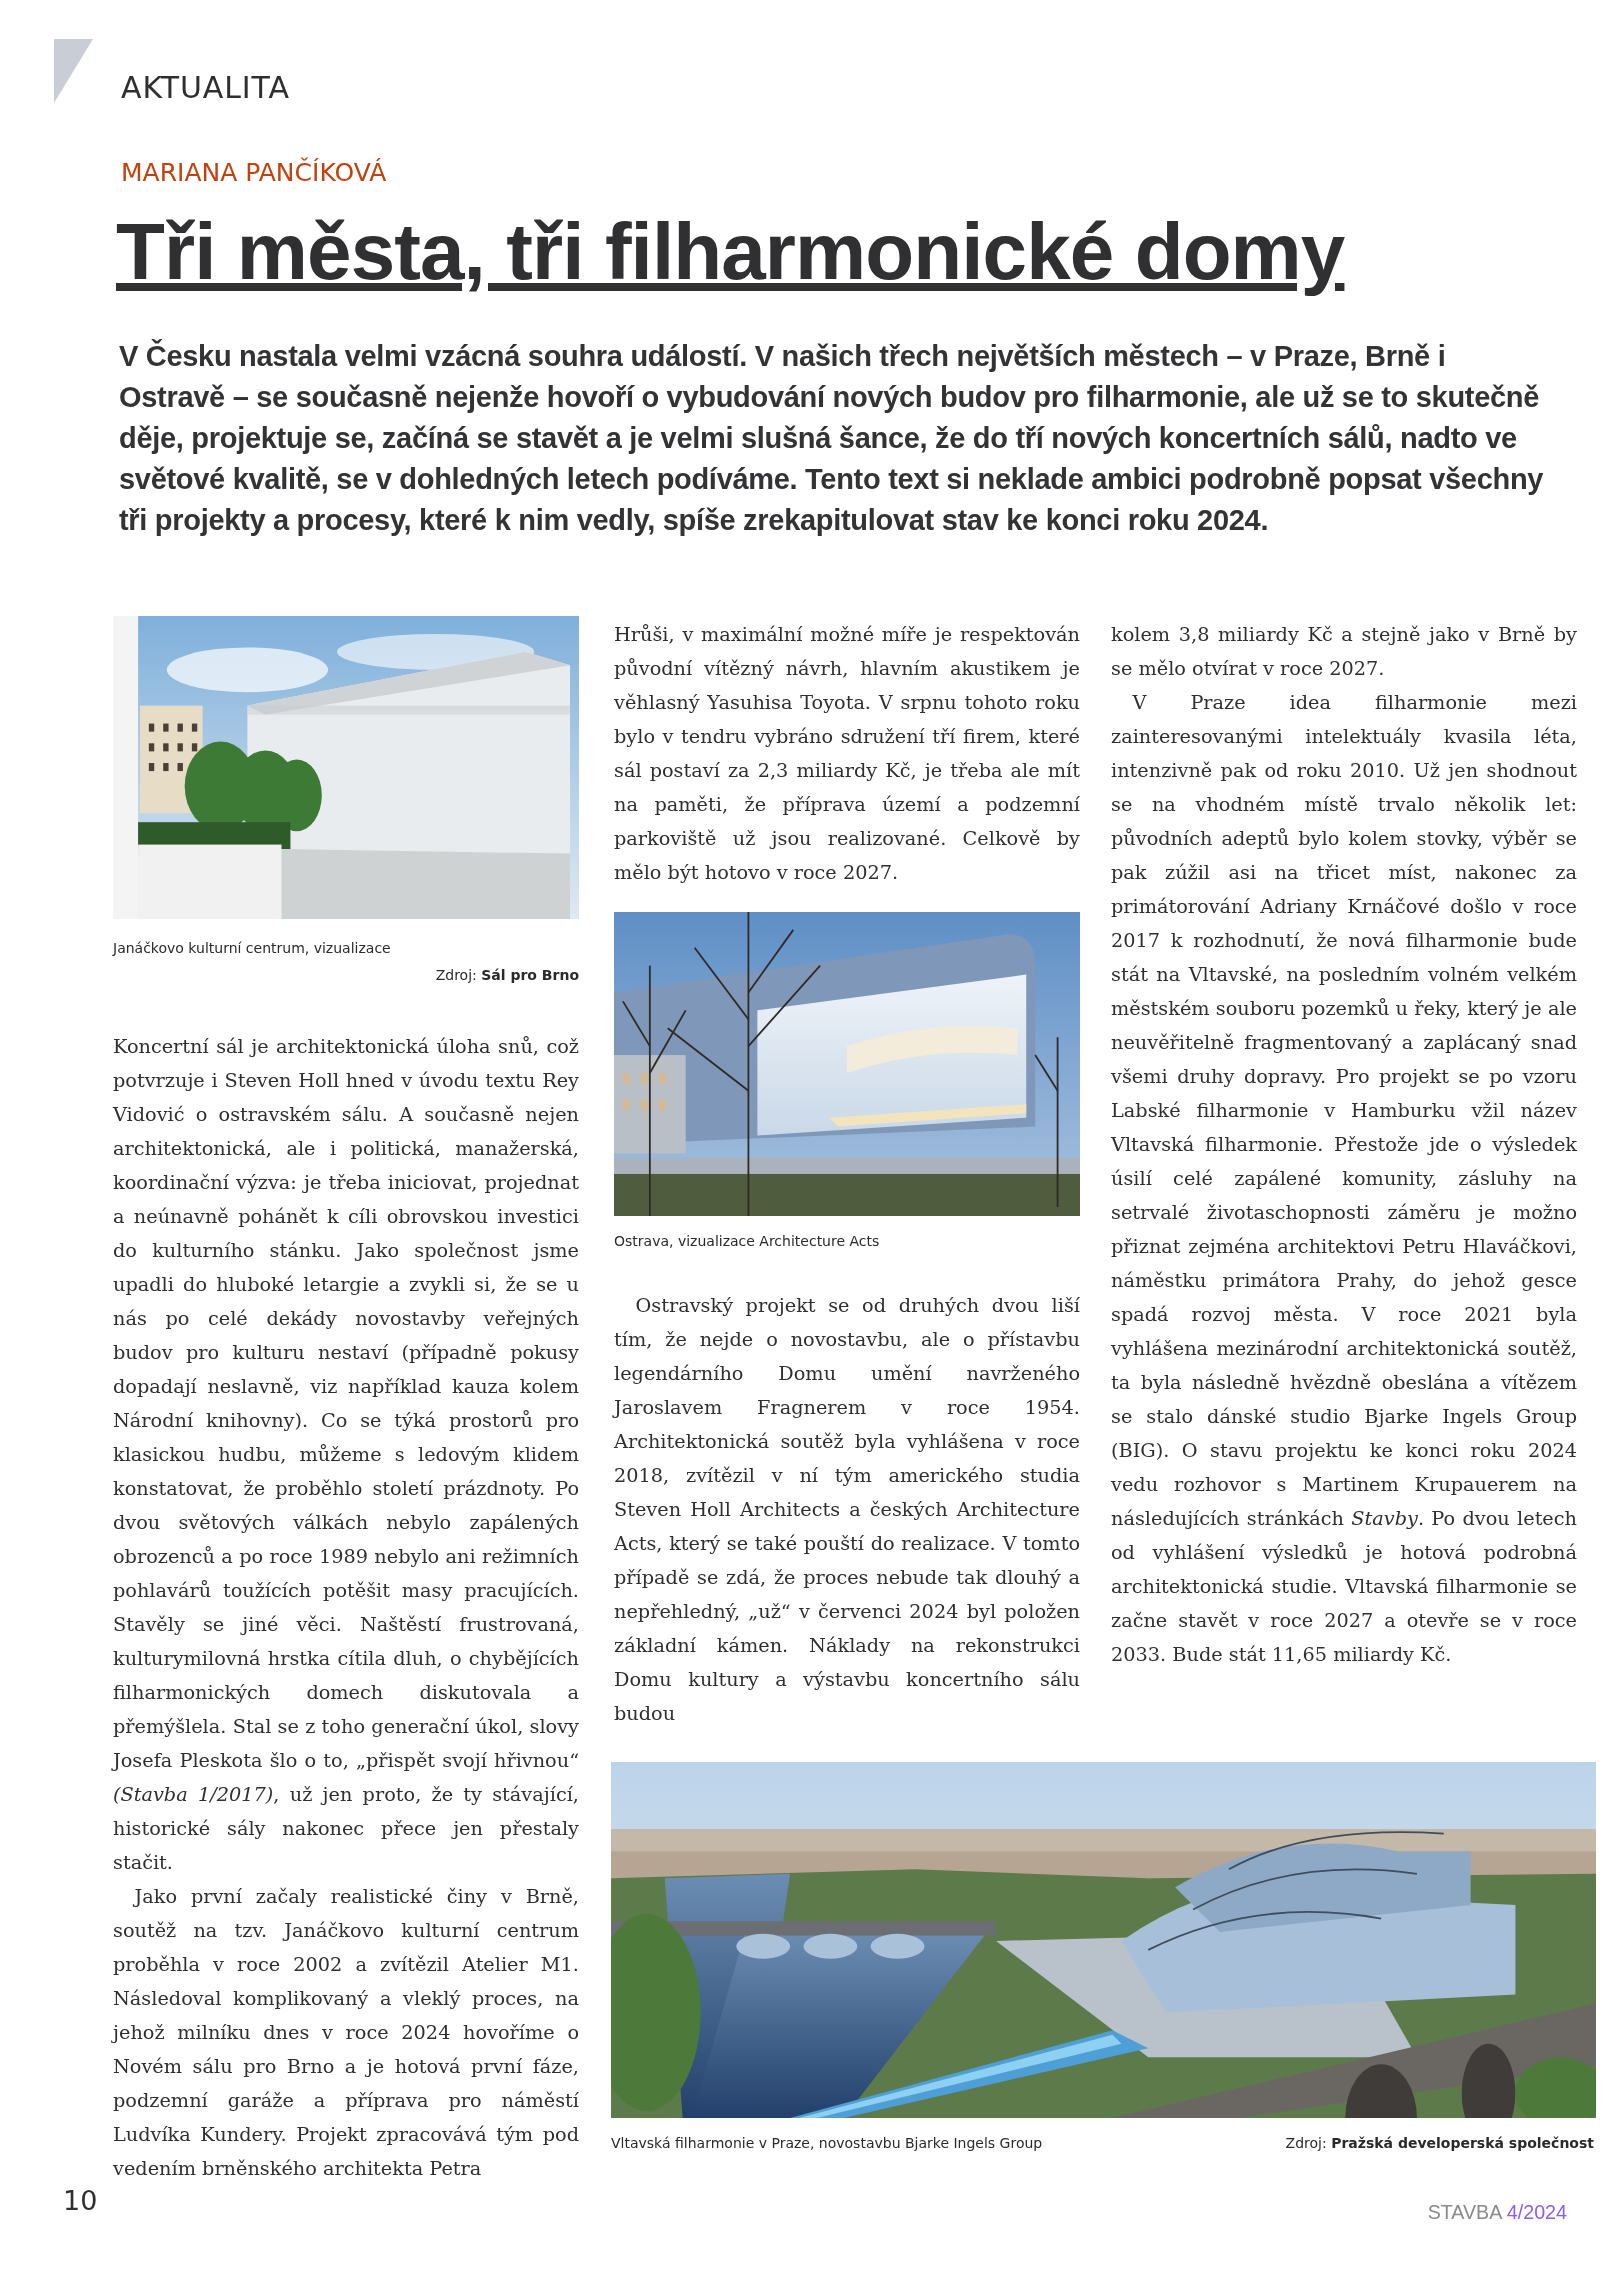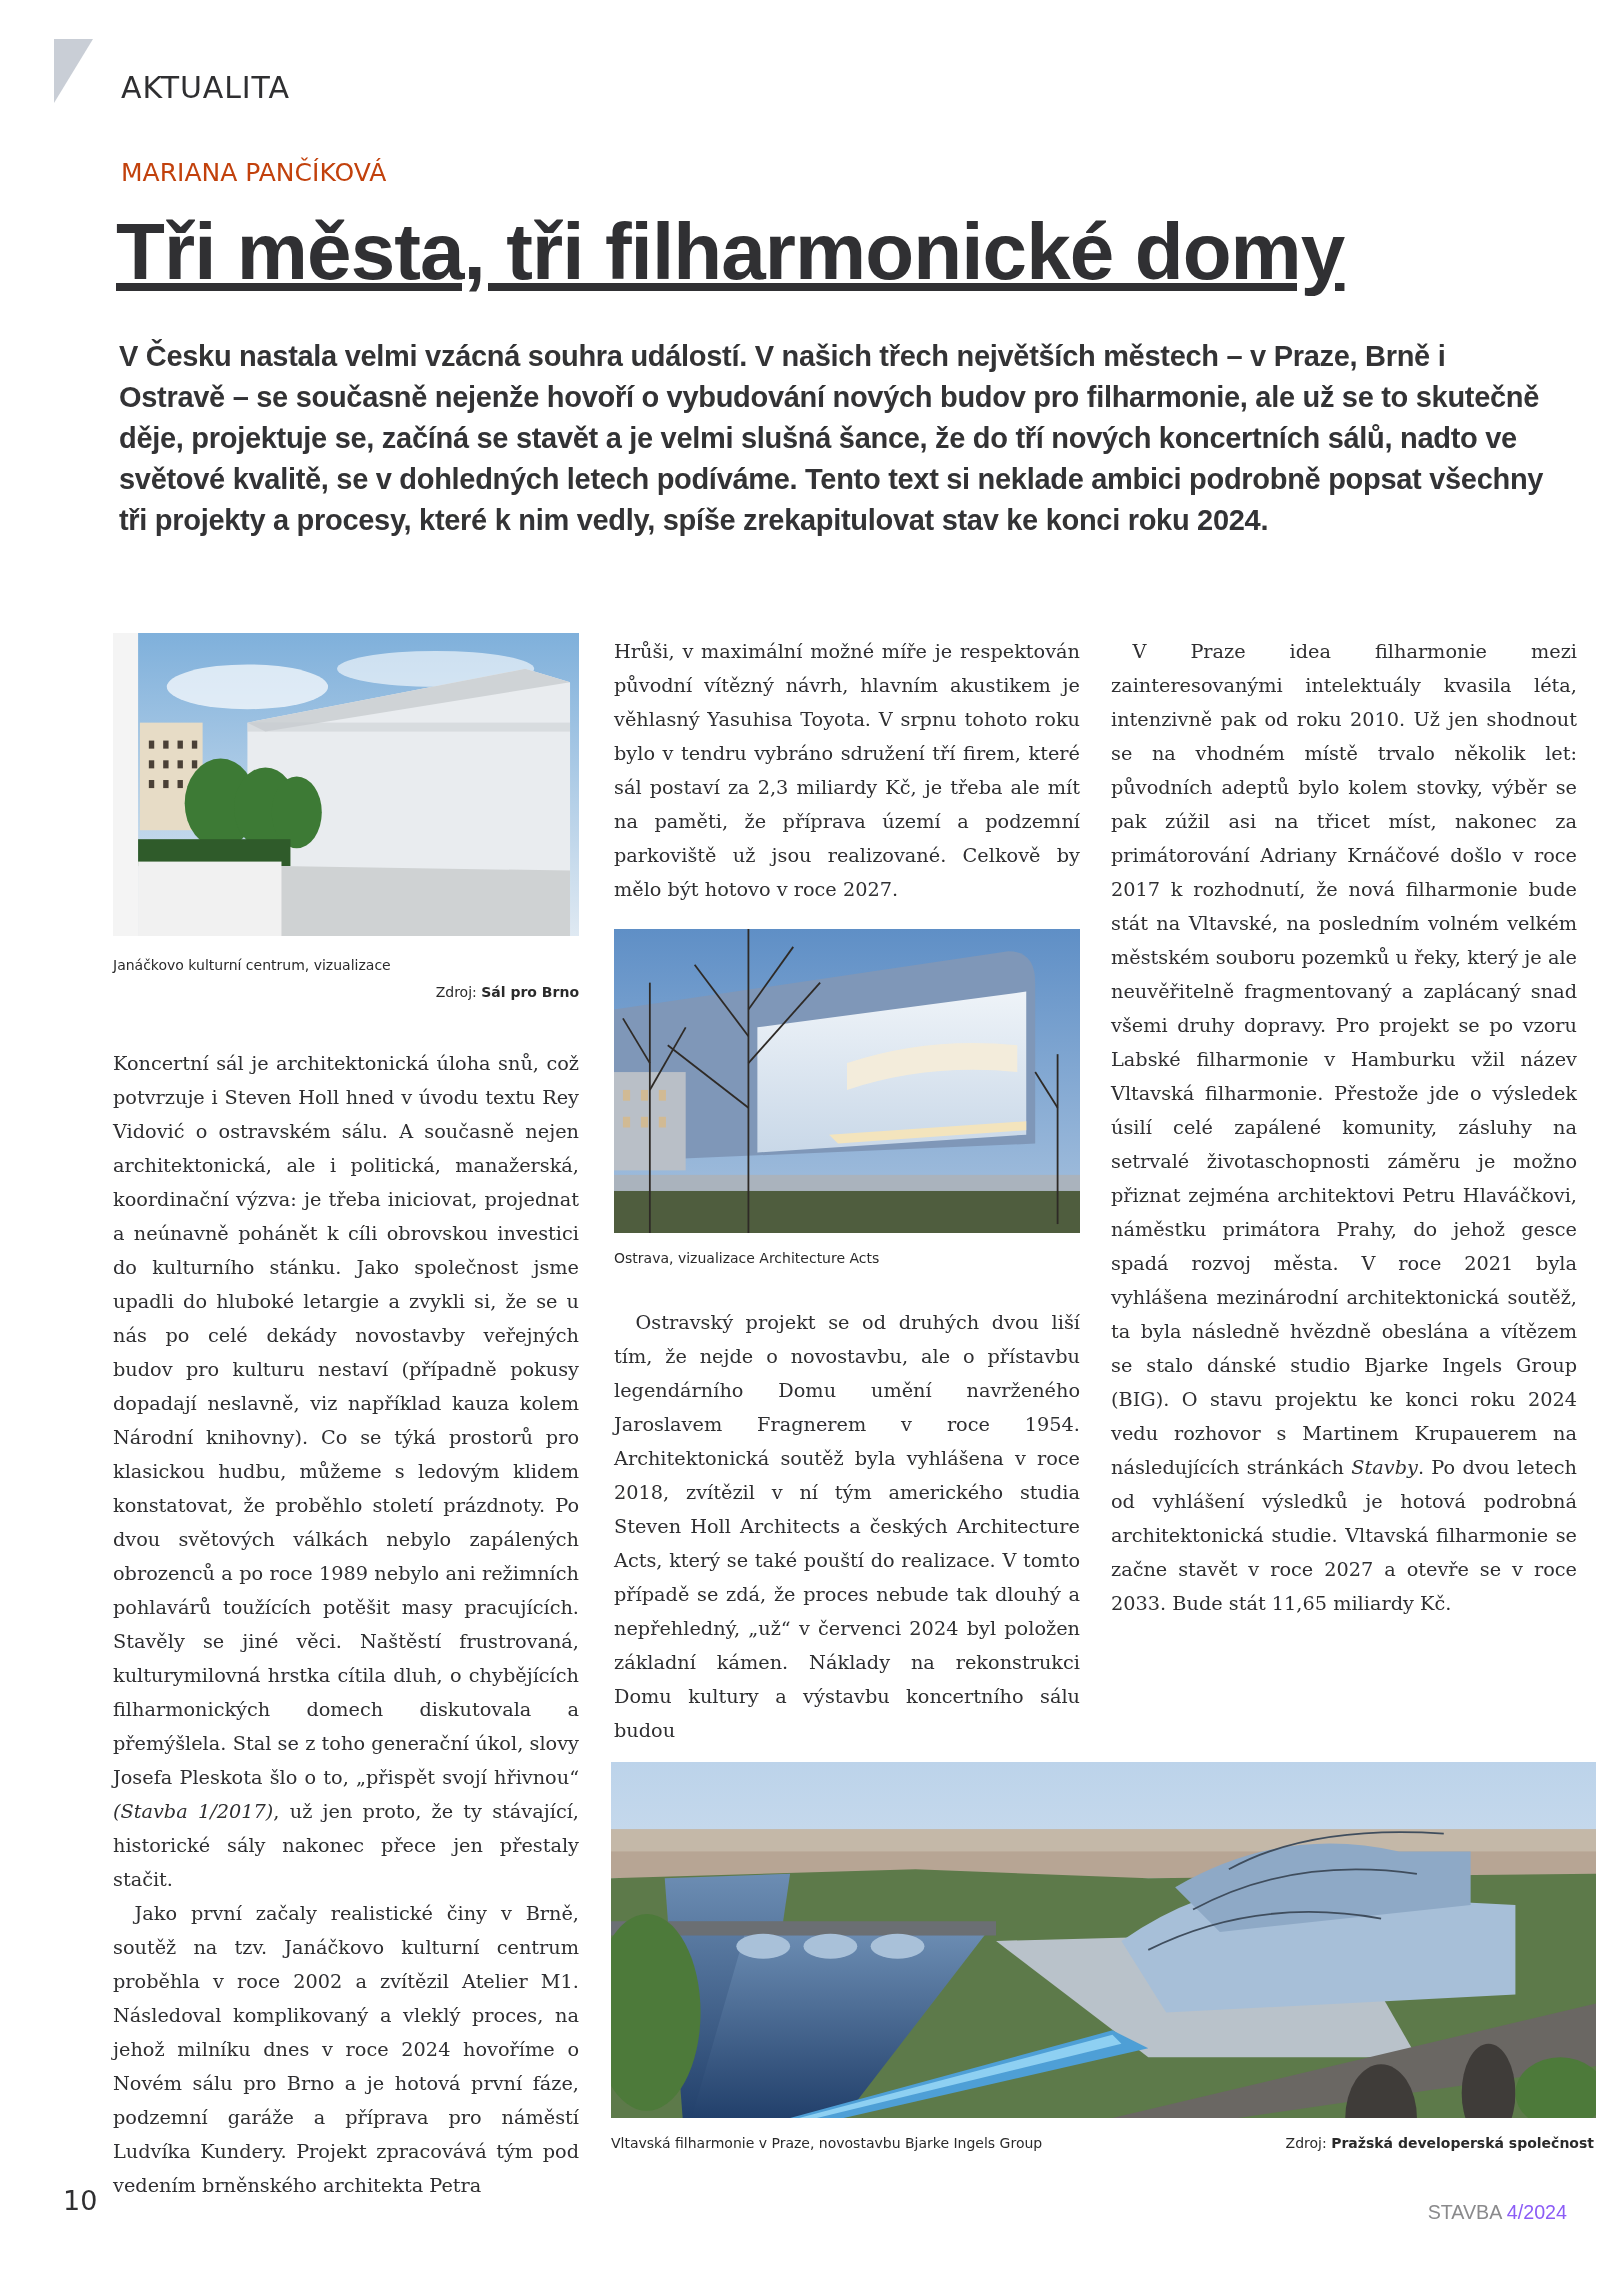--- a/index.html
+++ b/index.html
@@ -23,21 +23,21 @@
   .headline {
     position: absolute; left: 116px; top: 208px; width: 1487px;
     font-family: "Liberation Sans", sans-serif; font-weight: 700; font-size: 80px;
     letter-spacing: -0.9px; color: #303033; margin: 0; line-height: 1.1; text-decoration: underline;
   }
   .lead {
     position: absolute; left: 119px; top: 336px; width: 1433px;
     font-family: "Liberation Sans", sans-serif; font-weight: 700; font-size: 29px;
     line-height: 41px; color: #333335; margin: 0; letter-spacing: -0.3px;
   }
-  .col { position: absolute; width: 466px; margin-top: 17px; }
+  .col { position: absolute; width: 466px; }
   .col-1 { left: 113px; }
   .col-2 { left: 614px; }
   .col-3 { left: 1111px; }
   .body-text {
     font-family: "DejaVu Serif", serif; font-size: 19.3px; line-height: 34px;
     text-align: justify; hyphens: manual; color: #2f2f31; margin: 0;
   }
   .body-text p { margin: 0; }
   .body-text p.indent { text-indent: 21.5px; }
   .body-text em { font-style: italic; }
@@ -169,20 +169,21 @@
     </svg>
   </div>
   <div class="caption" style="margin-top:12.5px;">Ostrava, vizualizace Architecture Acts</div>
   <div class="body-text" style="margin-top:34px;">
     <p class="indent">Ostravský projekt se od druhých dvou liší tím, že nejde o novostavbu, ale o přístavbu legendárního Domu umění navrženého Jaroslavem Fragnerem v roce 1954. Architektonická soutěž byla vyhlášena v roce 2018, zvítězil v ní tým amerického studia Steven Holl Architects a českých Architecture Acts, který se také pouští do realizace. V tomto případě se zdá, že proces nebude tak dlouhý a nepřehledný, „už“ v červenci 2024 byl položen základní kámen. Náklady na rekonstrukci Domu kultury a výstavbu koncertního sálu budou</p>
   </div>
 </div>
 
 <div class="col col-3" style="top:618px;">
   <div class="body-text">
+    <p>kolem 3,8 miliardy Kč a stejně jako v Brně by se mělo otvírat v roce 2027.</p>
     <p class="indent"><span>V Praze idea filharmonie mezi zainteresovanými intelektuály kvasila léta, intenzivně pak od roku 2010. Už jen shodnout se na vhodném místě trvalo několik let: původních adeptů bylo kolem stovky, výběr se pak zúžil asi na třicet míst, nakonec za primátorování Adriany Krnáčové došlo v roce 2017 k rozhodnutí, že nová filharmonie bude stát na Vltavské, na posledním volném velkém městském souboru pozemků u řeky, který je ale neuvěřitelně fragmentovaný a zaplácaný snad všemi druhy dopravy. Pro projekt se po vzoru Labské filharmonie v Hamburku vžil název Vltavská filharmonie. Přestože jde o výsledek úsilí celé zapálené komunity, zásluhy na setrvalé životaschopnosti záměru je možno přiznat zejména architektovi Petru Hlaváčkovi, náměstku primátora Prahy, do jehož gesce spadá rozvoj města. V roce 2021 byla vyhlášena mezinárodní architektonická soutěž, ta byla následně hvězdně obeslána a vítězem se stalo dánské studio Bjarke Ingels Group (BIG). O stavu projektu ke konci roku 2024 vedu rozhovor s Martinem Krupauerem na následujících stránkách </span><em>Stavby</em><span>. Po dvou letech od vyhlášení výsledků je hotová podrobná architektonická studie. Vltavská filharmonie se začne stavět v roce 2027 a otevře se v roce 2033. Bude stát 11,65 miliardy Kč.</span></p>
   </div>
 </div>
 
 <div class="photo" style="left:611px; top:1762px; width:985px; height:356px;">
   <svg viewBox="0 0 1100 398" preserveAspectRatio="none">
     <defs>
       <linearGradient id="skyC" x1="0" y1="0" x2="0" y2="1">
         <stop offset="0" stop-color="#bcd3ea"></stop>
           <stop offset="1" stop-color="#e8eef3"></stop>

